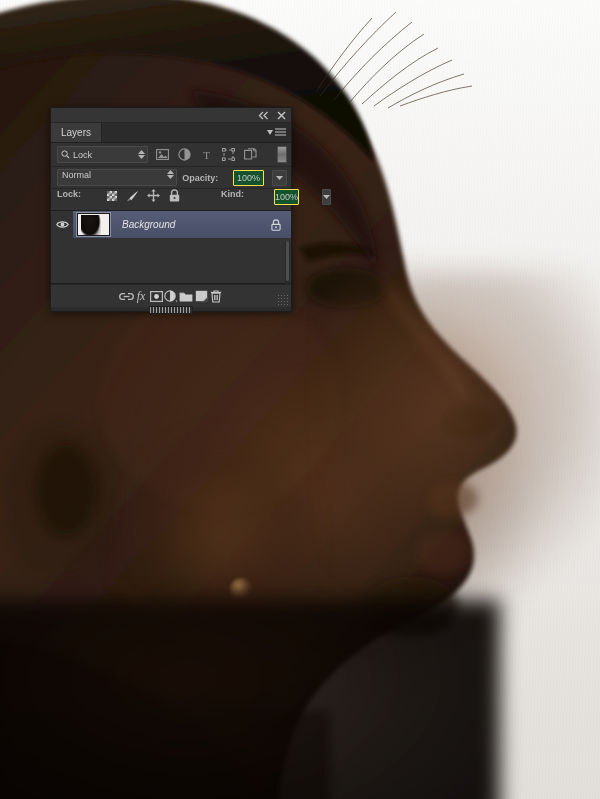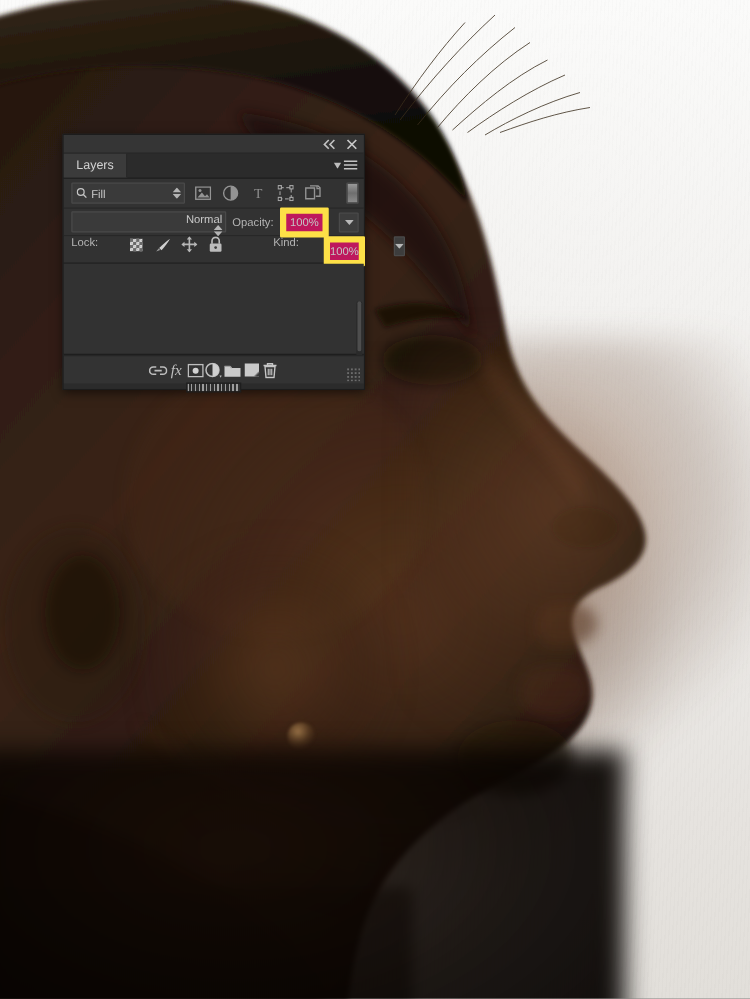--- a/index.html
+++ b/index.html
@@ -264,37 +264,37 @@
     background: #323232;
     border-bottom: 1px solid #272727;
   }
   .blend-select {
     width: 118px;
     height: 15px;
     background: #3a3a3a;
     border: 1px solid #4a4a4a;
     border-radius: 1px;
     display: flex;
-    align-items: flex-end;
+    align-items: flex-start;
     padding: 0 2px 0 4px;
     cursor: pointer;
-    flex-direction: column;
   }
   .blend-label { flex: 1; font-size: 9px; color: #c9c9c9; }
 
-  .field-label { font-size: 9px; color: #b4b4b4; white-space: nowrap; }
+  .field-label { font-size: 9px; color: #b4b4b4; white-space: nowrap; font-weight: bold; }
   .num-box {
     width: 30px; height: 14px;
-    background: #be185d;
-    border: 5px solid #fde047;
+    background: #14532d;
+    border: 1px solid #fde047;
     border-radius: 1px;
     font-size: 9px;
     color: #c4c4c4;
     display: flex; align-items: center; justify-content: center;
     cursor: text;
+    margin-left: 10px;
   }
   .num-arrow {
     width: 14px; height: 14px;
     background: #3d3d3d;
     border: 1px solid #4a4a4a;
     border-radius: 1px;
     display: flex; align-items: center; justify-content: center;
     color: #b0b0b0;
     margin-left: 3px;
     cursor: pointer;
@@ -604,21 +604,21 @@
         </svg>
       </div>
     </div>
 
     <div class="filter-row">
       <div class="kind-select">
         <svg width="9" height="9" viewBox="0 0 10 10" aria-hidden="true">
           <circle cx="4" cy="4" r="3" fill="none" stroke="#c6c6c6" stroke-width="1.1"></circle>
           <path d="M6.3 6.3 L9 9" stroke="#c6c6c6" stroke-width="1.2"></path>
         </svg>
-        <span class="kind-label">Fill</span>
+        <span class="kind-label">Lock</span>
         <span class="stepper">
           <svg width="7" height="4" viewBox="0 0 7 4" aria-hidden="true">
               <path d="M3.5 0 L7 4 L0 4 Z" fill="#b4b4b4"></path>
             </svg>
           <svg width="7" height="4" viewBox="0 0 7 4" aria-hidden="true">
               <path d="M3.5 4 L0 0 L7 0 Z" fill="#b4b4b4"></path>
             </svg>
         </span>
       </div>
 
@@ -712,20 +712,40 @@
       <div class="num-box">100%</div>
       <div class="num-arrow">
         <svg width="7" height="4" viewBox="0 0 7 4" aria-hidden="true">
             <path d="M0 0 L7 0 L3.5 4 Z" fill="#b8b8b8"></path>
           </svg>
       </div>
     </div>
 
     <div class="layer-list">
 
+      <div class="layer-row selected">
+        <div class="eye-cell">
+          <svg width="13" height="9" viewBox="0 0 13 9" aria-hidden="true">
+            <path d="M0.7 4.5 C 3 1, 10 1, 12.3 4.5 C 10 8, 3 8, 0.7 4.5 Z" fill="none" stroke="#cfcfcf" stroke-width="1.1"></path>
+            <circle cx="6.5" cy="4.5" r="1.9" fill="#cfcfcf"></circle>
+          </svg>
+        </div>
+        <div class="thumb">
+          <div class="thumb-sil"></div>
+          <div class="thumb-sil2"></div>
+        </div>
+        <div class="layer-name">Background</div>
+        <div class="layer-lock">
+          <svg width="10" height="12" viewBox="0 0 11 13" aria-hidden="true">
+            <path d="M2.6 6 V3.8 A2.9 2.9 0 0 1 8.4 3.8 V6" fill="none" stroke="#d6d8e2" stroke-width="1.2"></path>
+            <rect x="1" y="5.8" width="9" height="6.4" rx="1" fill="none" stroke="#d6d8e2" stroke-width="1.2"></rect>
+            <circle cx="5.5" cy="9" r="1" fill="#d6d8e2"></circle>
+          </svg>
+        </div>
+      </div>
 
       <div class="list-scrollbar">
           <i></i>
         </div>
     </div>
 
     <div class="bottom-bar">
       <div class="bb">
         <svg width="15" height="9" viewBox="0 0 15 9" aria-hidden="true">
           <path d="M6 1.6 H3.6 A2.9 2.9 0 0 0 3.6 7.4 H6" fill="none" stroke="#bdbdbd" stroke-width="1.3"></path>

